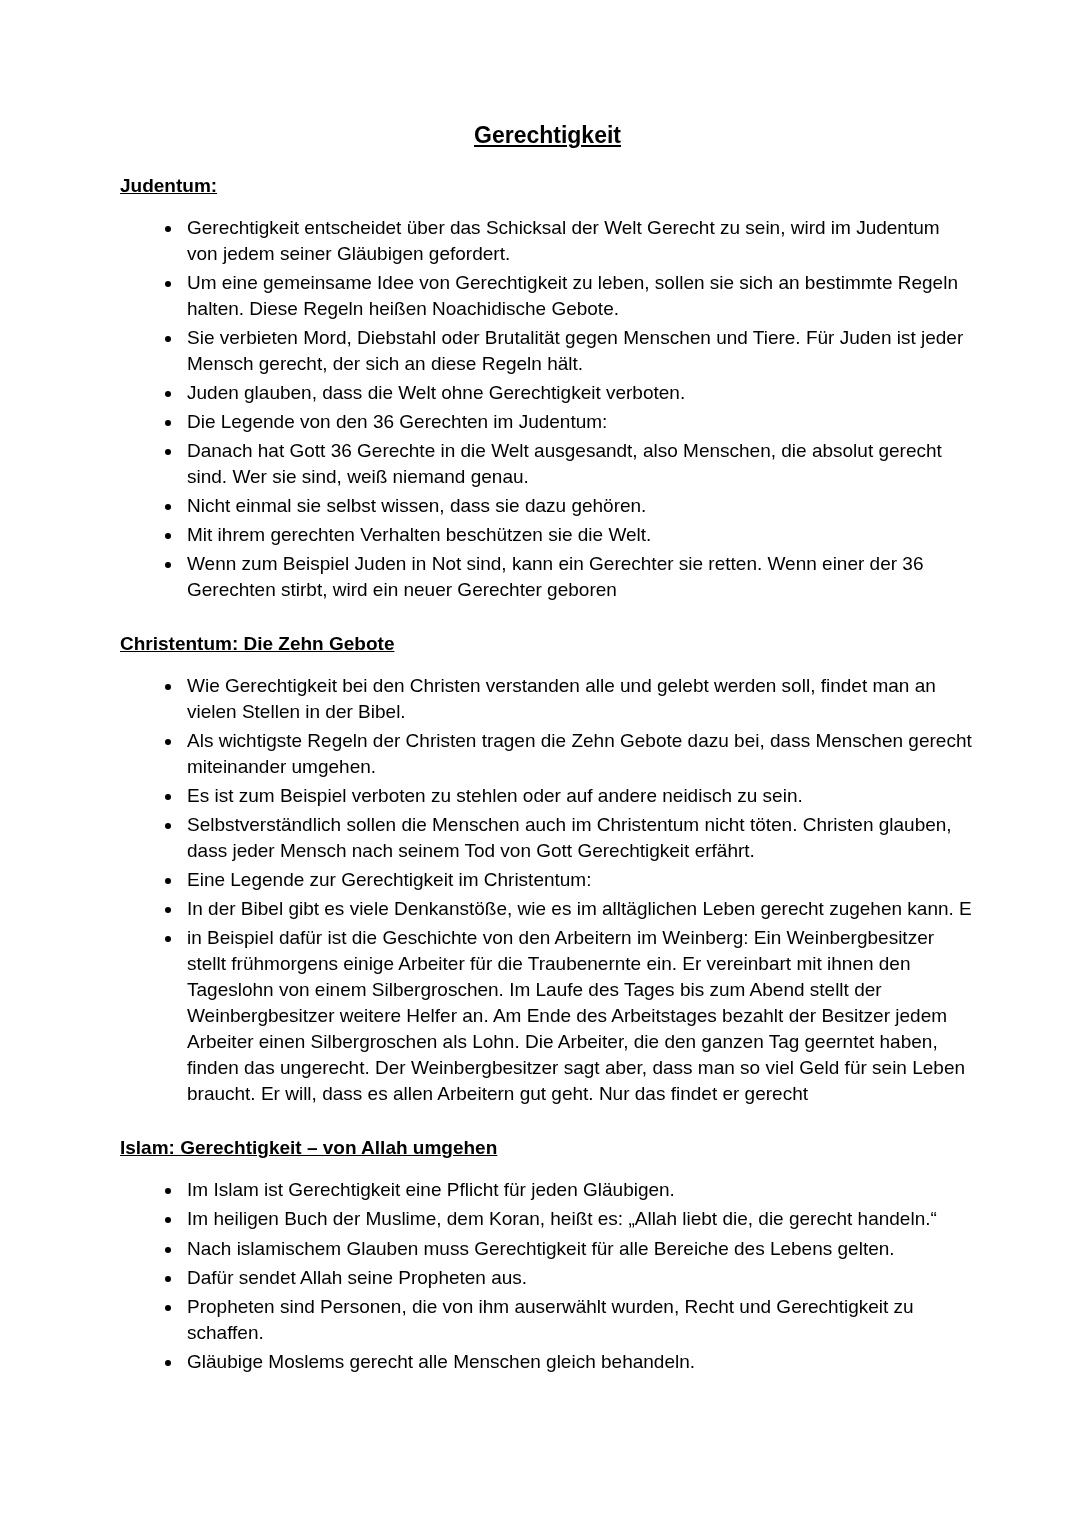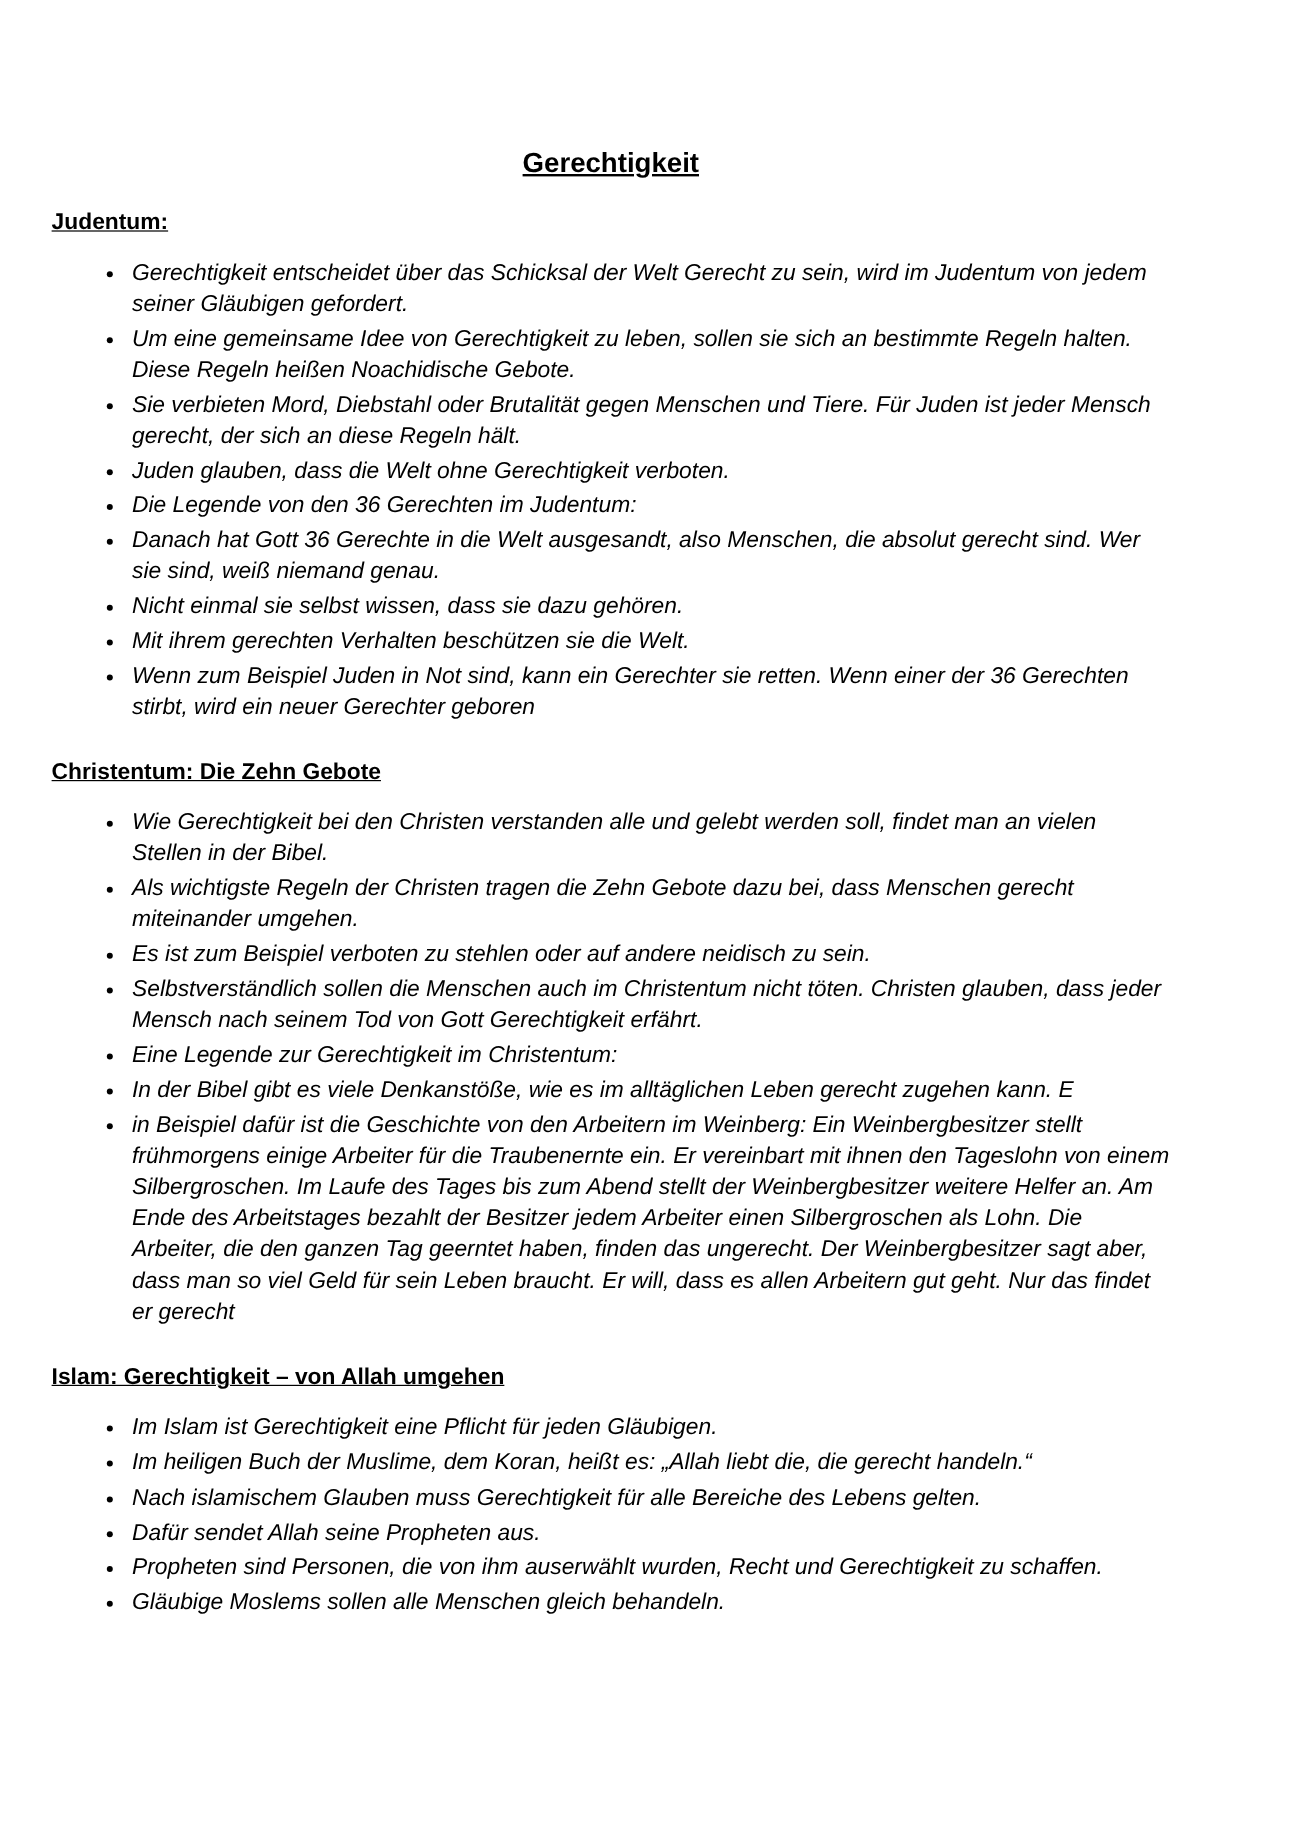--- a/index.html
+++ b/index.html
@@ -8,21 +8,21 @@
     padding: 0;
     background: #ffffff;
   }
   .page {
     width: 1080px;
     min-height: 1527px;
     box-sizing: border-box;
     background: #ffffff;
     color: #000000;
     font-family: "Liberation Sans", sans-serif;
-    padding: 122px 105px 60px 43px;
+    padding: 122px 105px 60px 120px;
   }
   .doc-title {
     text-align: center;
     font-size: 23px;
     font-weight: bold;
     text-decoration: underline;
     margin: 0 0 26px 0;
   }
   .section-heading {
     font-size: 19px;
@@ -30,21 +30,20 @@
     text-decoration: underline;
     margin: 0 0 18px 0;
   }
   .section {
     margin-bottom: 30px;
   }
   ul.bullet-list {
     margin: 0;
     padding: 0 0 0 63px;
     list-style: disc outside;
-    font-style: italic;
   }
   ul.bullet-list li {
     font-size: 19px;
     line-height: 1.37;
     margin: 0 0 3px 0;
     padding-left: 4px;
   }
 </style>
 </head>
 <body>
@@ -82,17 +81,17 @@
   </div>
 
   <div class="section">
     <h2 class="section-heading">Islam: Gerechtigkeit – von Allah umgehen</h2>
     <ul class="bullet-list">
       <li>Im Islam ist Gerechtigkeit eine Pflicht für jeden Gläubigen.</li>
       <li>Im heiligen Buch der Muslime, dem Koran, heißt es: „Allah liebt die, die gerecht handeln.“</li>
       <li>Nach islamischem Glauben muss Gerechtigkeit für alle Bereiche des Lebens gelten.</li>
       <li>Dafür sendet Allah seine Propheten aus.</li>
       <li>Propheten sind Personen, die von ihm auserwählt wurden, Recht und Gerechtigkeit zu schaffen.</li>
-      <li>Gläubige Moslems sollen alle Menschen gleich behandeln.</li>
+      <li>Gläubige Moslems gerecht alle Menschen gleich behandeln.</li>
     </ul>
   </div>
 
 </div>
 
 </body></html>

